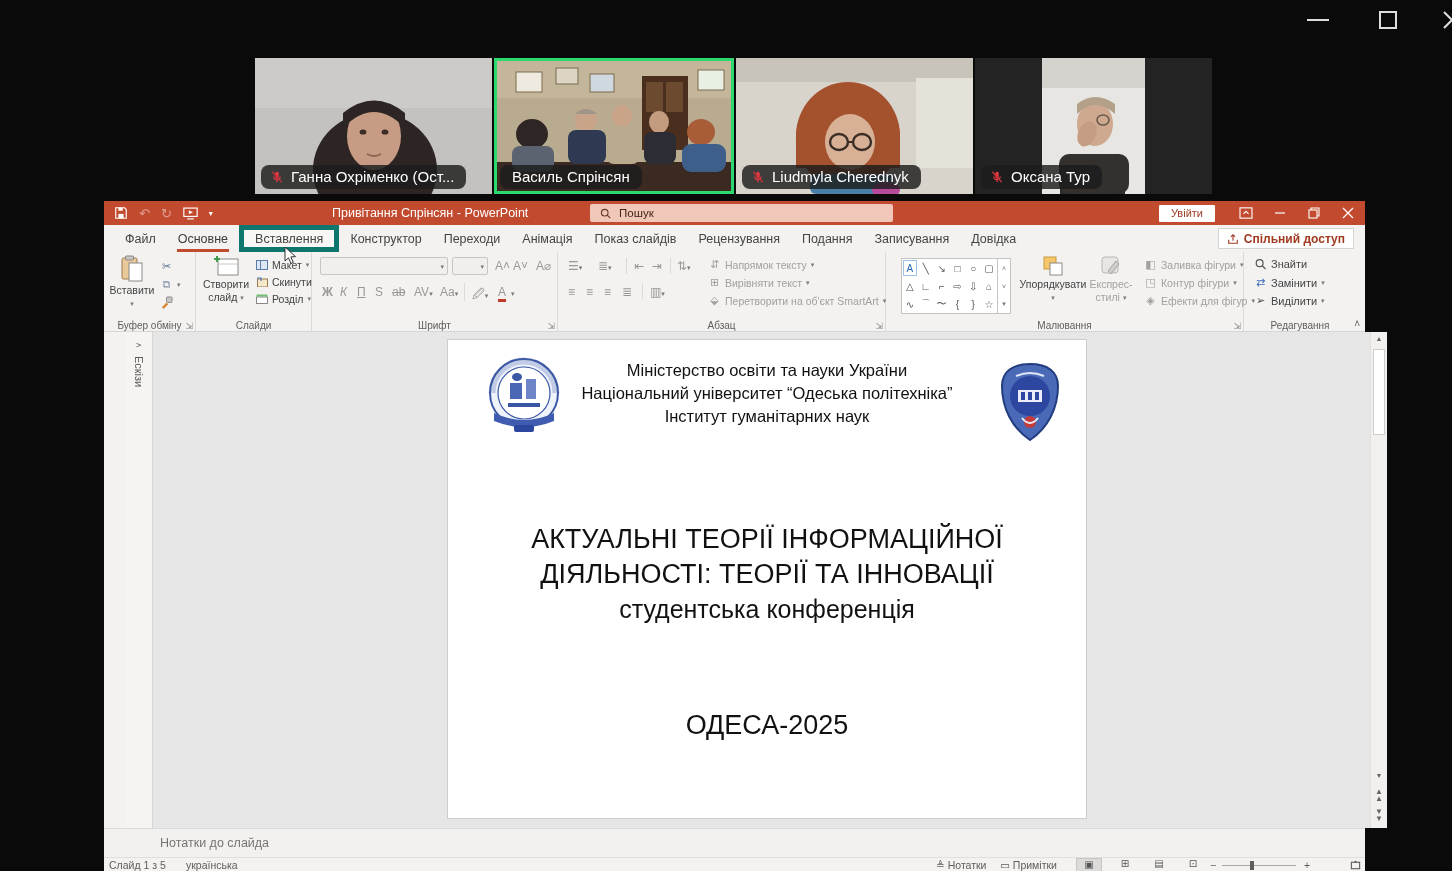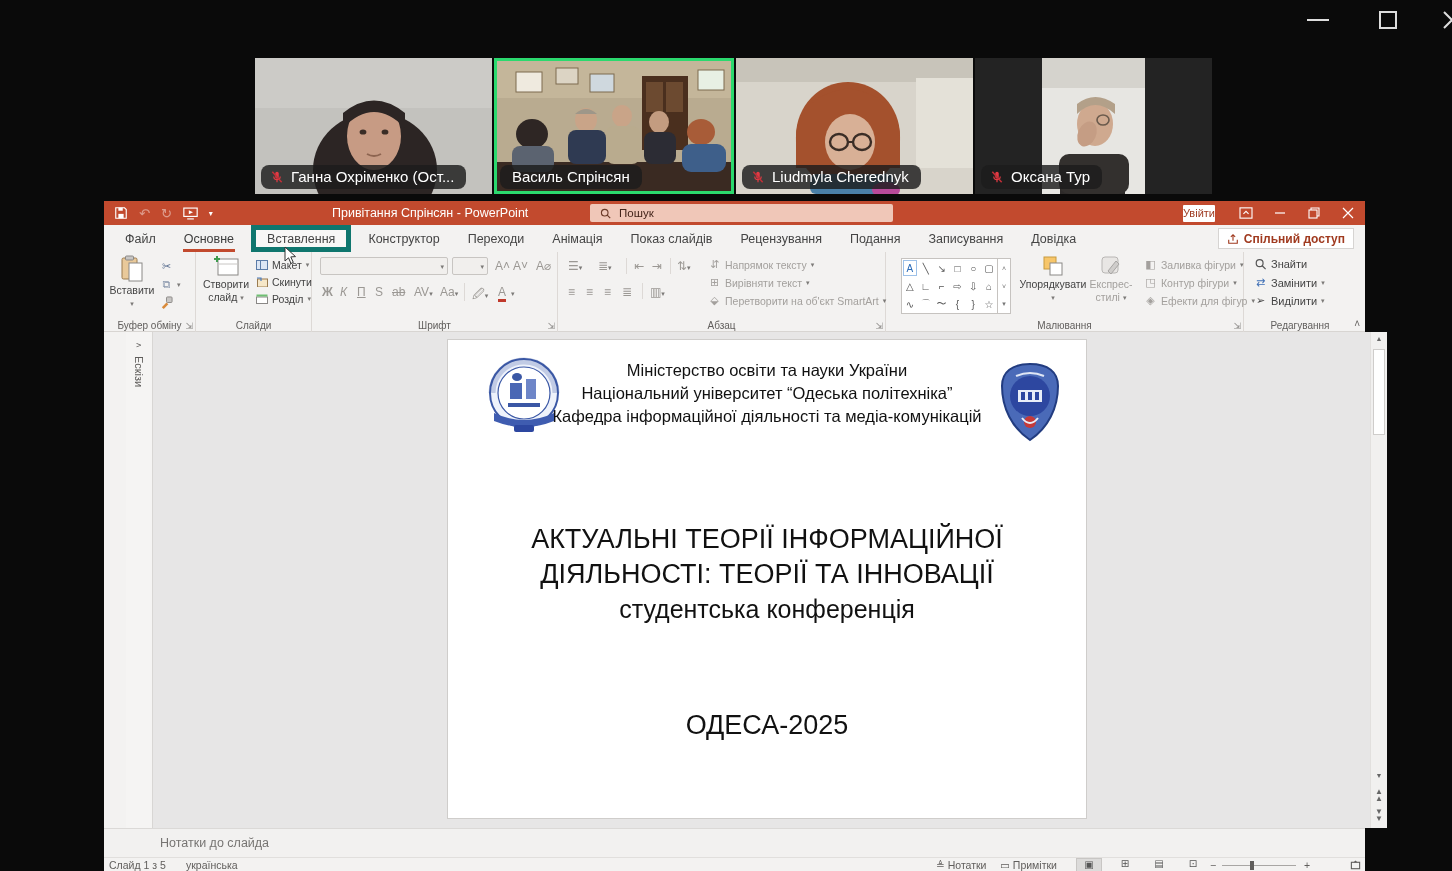--- a/index.html
+++ b/index.html
@@ -24,26 +24,26 @@
 
   
   .tbar{position:absolute;left:0;top:0;width:100%;height:24px;background:#c24a2e;}
   .qat{position:absolute;left:10px;top:0;height:24px;display:flex;align-items:center;gap:11px;color:#fff;}
   .qat .dim{opacity:.45;}
   .doc-title{position:absolute;left:228px;top:0;line-height:24px;color:#fff;font-size:12.5px;}
   .searchbox{position:absolute;left:486px;top:3px;width:303px;height:18px;background:#f0c7b8;
     border-radius:2px;color:#43241a;font-size:11.5px;display:flex;align-items:center;gap:8px;padding-left:10px;}
   .tbar-right{position:absolute;right:0;top:0;height:24px;display:flex;align-items:center;}
   .signin{height:17px;background:#fff;color:#9e3a20;font-size:11px;border:none;border-radius:1px;
-    padding:0 0;margin-right:14px;cursor:pointer;}
+    padding:0 12px;margin-right:14px;cursor:pointer;}
   .wbtn{width:34px;height:24px;display:flex;align-items:center;justify-content:center;color:#fff;font-size:12px;}
 
   
   .tabs{position:absolute;left:0;top:24px;width:100%;height:27px;display:flex;align-items:stretch;
-    padding-left:10px;gap:6px;}
+    padding-left:10px;gap:0;}
   .tab{padding:0 11px;font-size:12.5px;color:#444;display:flex;align-items:center;position:relative;cursor:pointer;}
   .tab.active{color:#3b3b3b;}
   .tab.active::after{content:"";position:absolute;left:10px;right:10px;bottom:0;height:3px;background:#c24a2e;}
   .tab.hovered{border:5px solid #0f766e;background:#f8f7f6;}
   .share-btn{position:absolute;right:11px;top:3px;height:21px;background:#fff;border:1px solid #d6d4d2;
     display:flex;align-items:center;gap:5px;padding:0 8px;font-size:12px;font-weight:bold;color:#a03a1f;cursor:pointer;}
 
   
   .ribbon{position:absolute;left:0;top:51px;width:100%;height:80px;background:#f3f2f1;border-bottom:1px solid #d8d5d2;}
   .grp{position:absolute;top:0;height:80px;border-right:1px solid #ddd9d6;}
@@ -521,21 +521,21 @@
     <div class="main">
       <div class="thumbpane">
         <span class="chev">˅</span>
         <span class="vtext">Ескізи</span>
       </div>
 
       <div class="slide slide-serif">
         <div class="hdr">
           <div>Міністерство освіти та науки України</div>
           <div>Національний університет “Одеська політехніка”</div>
-          <div>Кафедра інформаційної діяльності та медіа-комунікацій</div>
+          <div>Інститут гуманітарних наук</div>
         </div>
         <svg class="logo" style="left:36px;top:15px;" width="80" height="82" viewBox="0 0 80 82">
           <circle cx="40" cy="38" r="34" fill="#eef2fb" stroke="#3a57a5" stroke-width="2"></circle>
           <circle cx="40" cy="38" r="26" fill="#fff" stroke="#3a57a5" stroke-width="1.2"></circle>
           <path d="M8 38 A32 32 0 0 1 72 38" fill="none" stroke="#3a57a5" stroke-width="7" opacity="0.25"></path>
           <rect x="26" y="28" width="12" height="16" fill="#4a67b5"></rect>
           <rect x="42" y="24" width="10" height="20" fill="#6e86c8"></rect>
           <ellipse cx="33" cy="22" rx="5" ry="4" fill="#3a57a5"></ellipse>
           <path d="M24 48 h32 v4 h-32 z" fill="#3a57a5"></path>
           <path d="M10 58 Q40 72 70 58 L70 66 Q40 78 10 66 Z" fill="#3f5cb0"></path>

